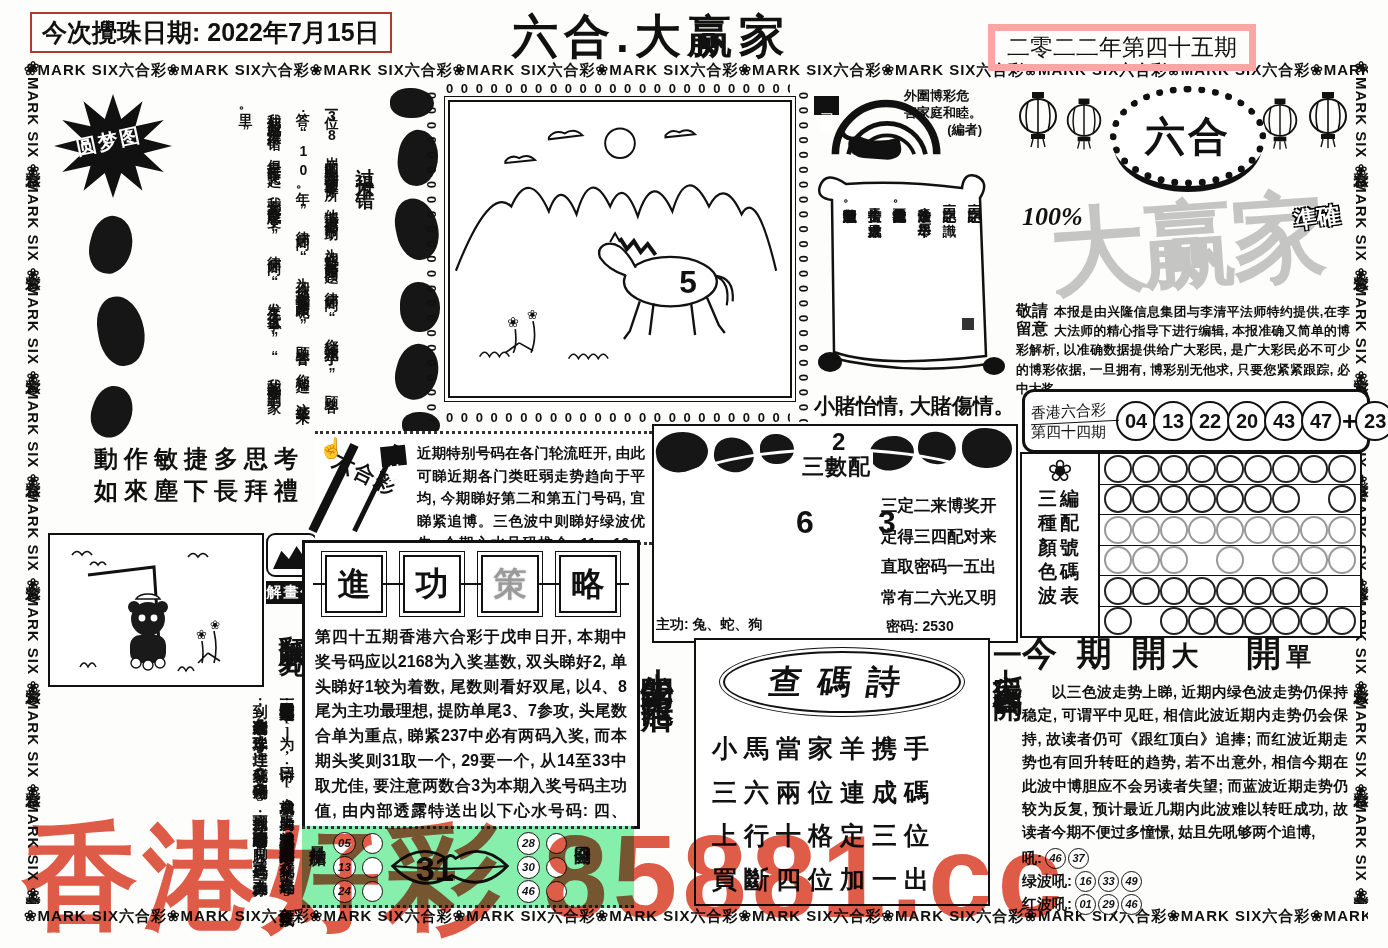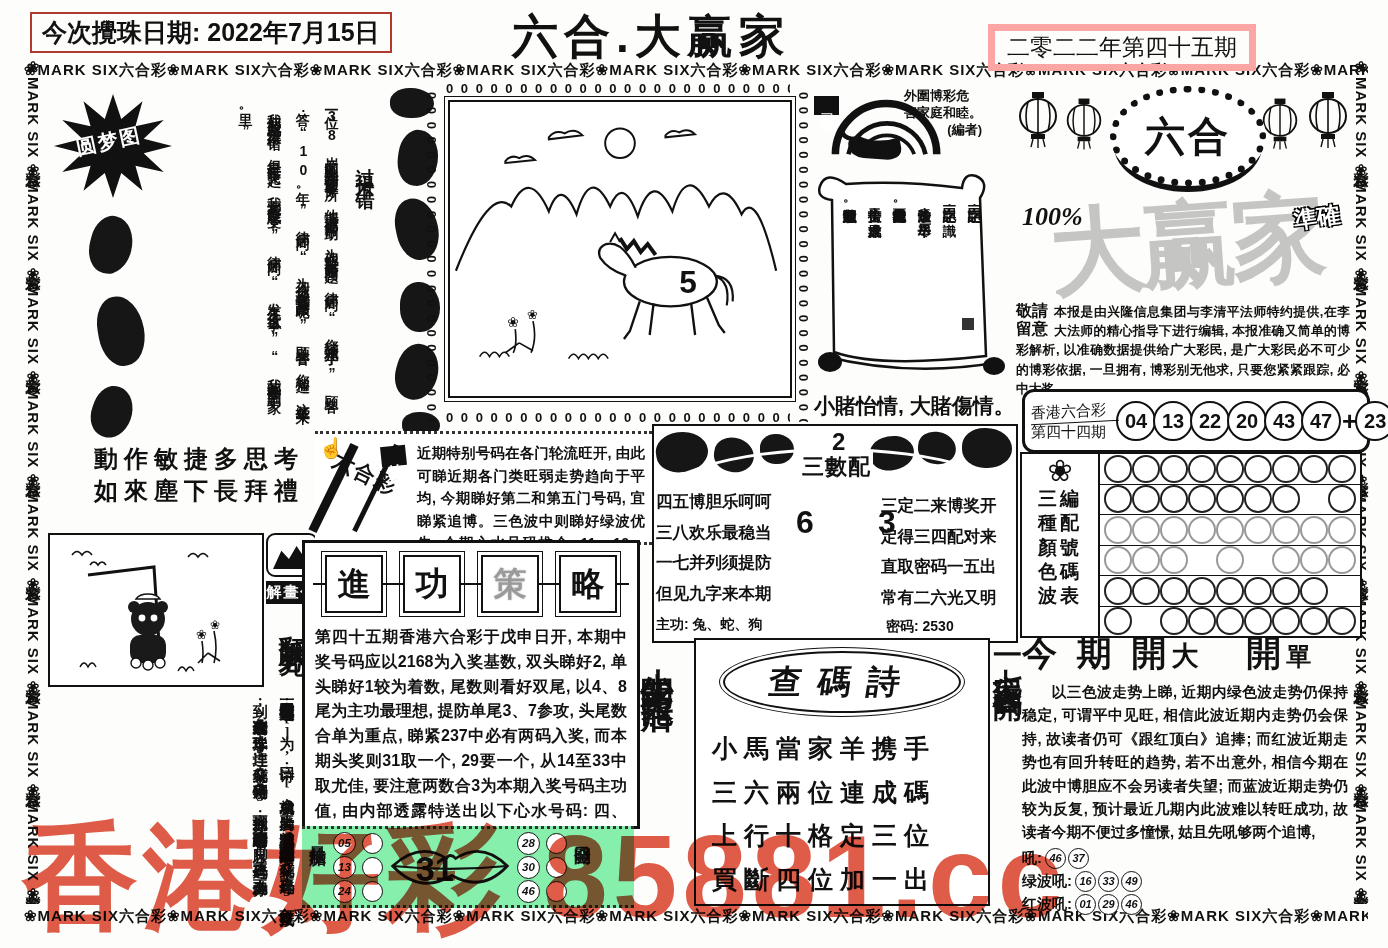--- a/index.html
+++ b/index.html
@@ -233,26 +233,20 @@
       <span class="blob" style="left:106px;width:34px;height:30px;top:8px;"></span>
       <span class="blob" style="left:216px;width:44px;height:34px;top:10px;transform:rotate(-12deg);"></span>
       <span class="blob" style="left:264px;width:38px;height:32px;top:6px;transform:rotate(8deg);"></span>
       <span class="blob" style="left:308px;width:50px;height:40px;top:2px;"></span>
       <div class="tm-arc"></div>
     </div>
     <div class="abs" style="left:178px;top:2px;font-size:24px;font-weight:700;">2</div>
     <div class="abs" style="left:146px;top:26px;font-size:22px;font-weight:900;letter-spacing:1px;background:#fff;padding:0 2px;">三數配</div>
     <div class="abs" style="left:142px;top:78px;font-size:32px;font-weight:700;">6</div>
     <div class="abs" style="left:224px;top:78px;font-size:32px;font-weight:700;">3</div>
-    <div class="abs tm-poem" style="left:2px;top:60px;">
-      <div>四五博胆乐呵呵</div>
-      <div>三八欢乐最稳当</div>
-      <div>一七并列须提防</div>
-      <div>但见九字来本期</div>
-    </div>
     <div class="abs tm-foot" style="left:2px;top:190px;">主功: 兔、蛇、狗</div>
     <div class="abs tm-poem" style="left:227px;top:64px;">
       <div>三定二来博奖开</div>
       <div>定得三四配对来</div>
       <div>直取密码一五出</div>
       <div>常有二六光又明</div>
     </div>
     <div class="abs tm-foot" style="left:232px;top:192px;">密码: 2530</div>
   </div>
 

